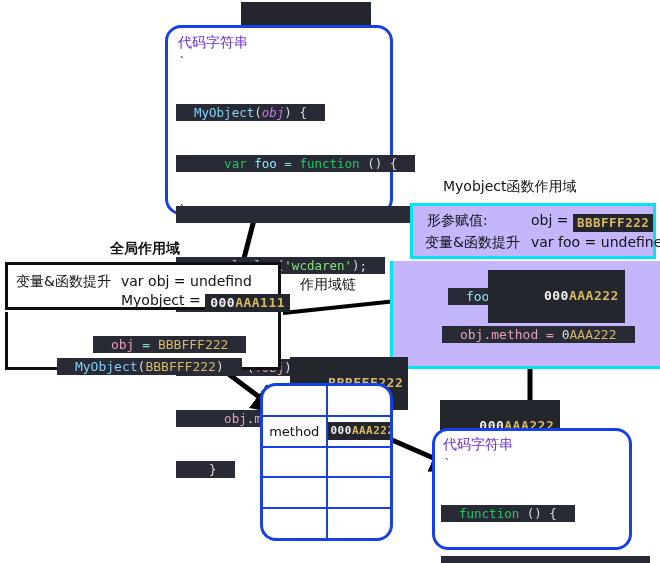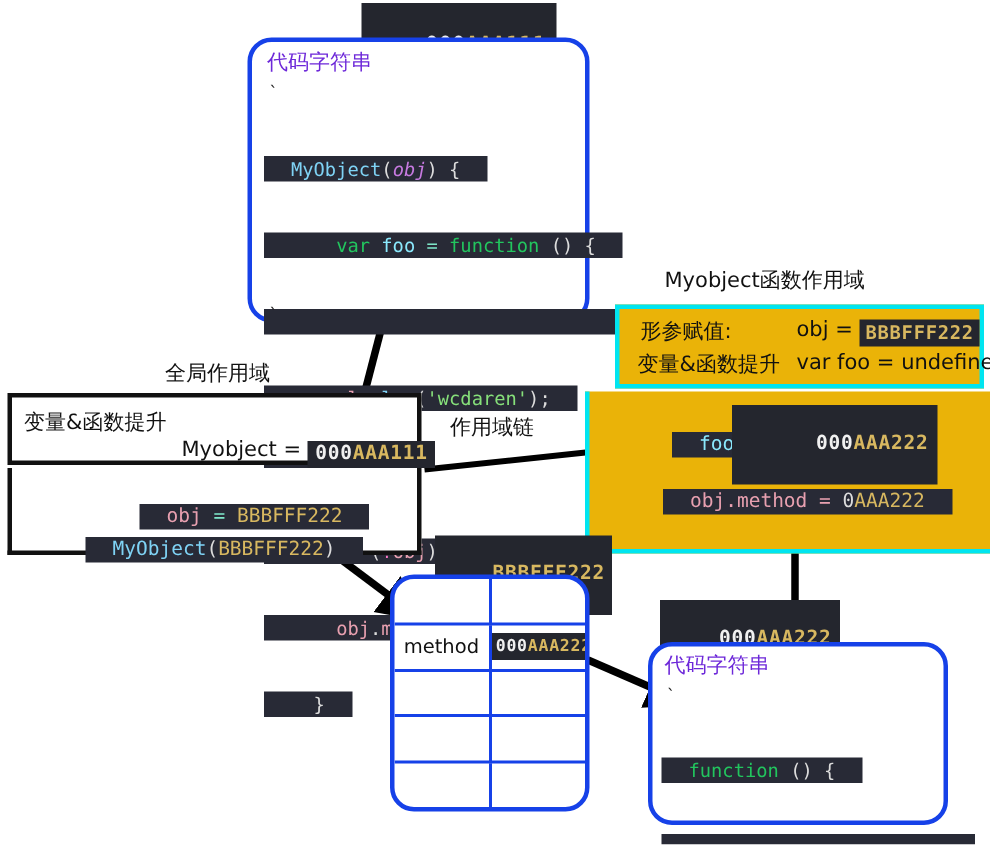--- a/index.html
+++ b/index.html
@@ -35,21 +35,21 @@
 
   
   .panel-blue {
     border: 3px solid #1641e8;
     border-radius: 16px;
     background: #ffffff;
     box-sizing: border-box;
   }
   .panel-cyan {
     border: 3px solid #00e5f0;
-    background: #eab308;
+    background: #c4b5fd;
     box-sizing: border-box;
   }
   .panel-black {
     border: 3px solid #111111;
     background: #ffffff;
     box-sizing: border-box;
   }
 
   .panel-title {
     font-family: "DejaVu Sans", "Liberation Sans", sans-serif;
@@ -172,24 +172,25 @@
       <div><span class="cline empty">&nbsp;&nbsp;&nbsp;&nbsp;&nbsp;&nbsp;&nbsp;&nbsp;&nbsp;&nbsp;&nbsp;&nbsp;&nbsp;&nbsp;&nbsp;&nbsp;&nbsp;&nbsp;&nbsp;&nbsp;&nbsp;&nbsp;&nbsp;&nbsp;&nbsp;&nbsp;&nbsp;</span></div>
       <div><span class="cline"><span class="c-obj">console</span><span class="c-punct">.</span><span class="c-prop">log</span><span class="c-punct">(</span><span class="c-str">'wcdaren'</span><span class="c-punct">);</span></span></div>
       <div><span class="cline"><span class="c-punct">    }</span></span></div>
       <div><span class="cline"><span class="c-punct">    </span><span class="c-kw">if</span> <span class="c-punct">(</span><span class="c-pink">!</span><span class="c-obj">obj</span><span class="c-punct">)</span> <span class="c-kw">return</span></span></div>
       <div><span class="cline"><span class="c-punct">    </span><span class="c-obj">obj</span><span class="c-punct">.</span><span class="c-obj">method</span> <span class="c-op">=</span> <span class="c-var">foo</span><span class="c-punct">;</span></span></div>
       <div><span class="cline"><span class="c-punct">  }</span></span></div>
     </div>
     <div class="tick abs" style="left:11px; top:176px;">`</div>
   </div>
 
-  <div class="abs scope-label" style="left:110px; top:240px;">全局作用域</div>
+  <div class="abs scope-label" style="left:110px; top:240px;font-weight:bold;">全局作用域</div>
 
   <div class="abs panel-black" style="left:5px; top:262px; width:276px; height:48px;">
     <div class="plainrow abs" style="left:8px; top:8px;">变量&amp;函数提升</div>
+    <div class="plainrow abs" style="left:113px; top:8px;">var obj = undefind</div>
     <div class="plainrow abs" style="left:113px; top:27px;">
       <span>Myobject = </span><span class="addr" style="font-size:13px; padding:1px 5px; vertical-align:-2px;"><span class="white">000</span><span class="gold">AAA111</span></span>
     </div>
   </div>
 
   <div class="abs panel-black" style="left:5px; top:312px; width:276px; height:58px; border-top:none;">
     <div class="code abs" style="left:38px; top:7px; font-size:13px;">
       <span class="cline"><span class="c-obj">obj</span> <span class="c-op">=</span> <span class="c-gold">BBBFFF222</span></span>
     </div>
     <div class="code abs" style="left:2px; top:29px; font-size:13px;">

